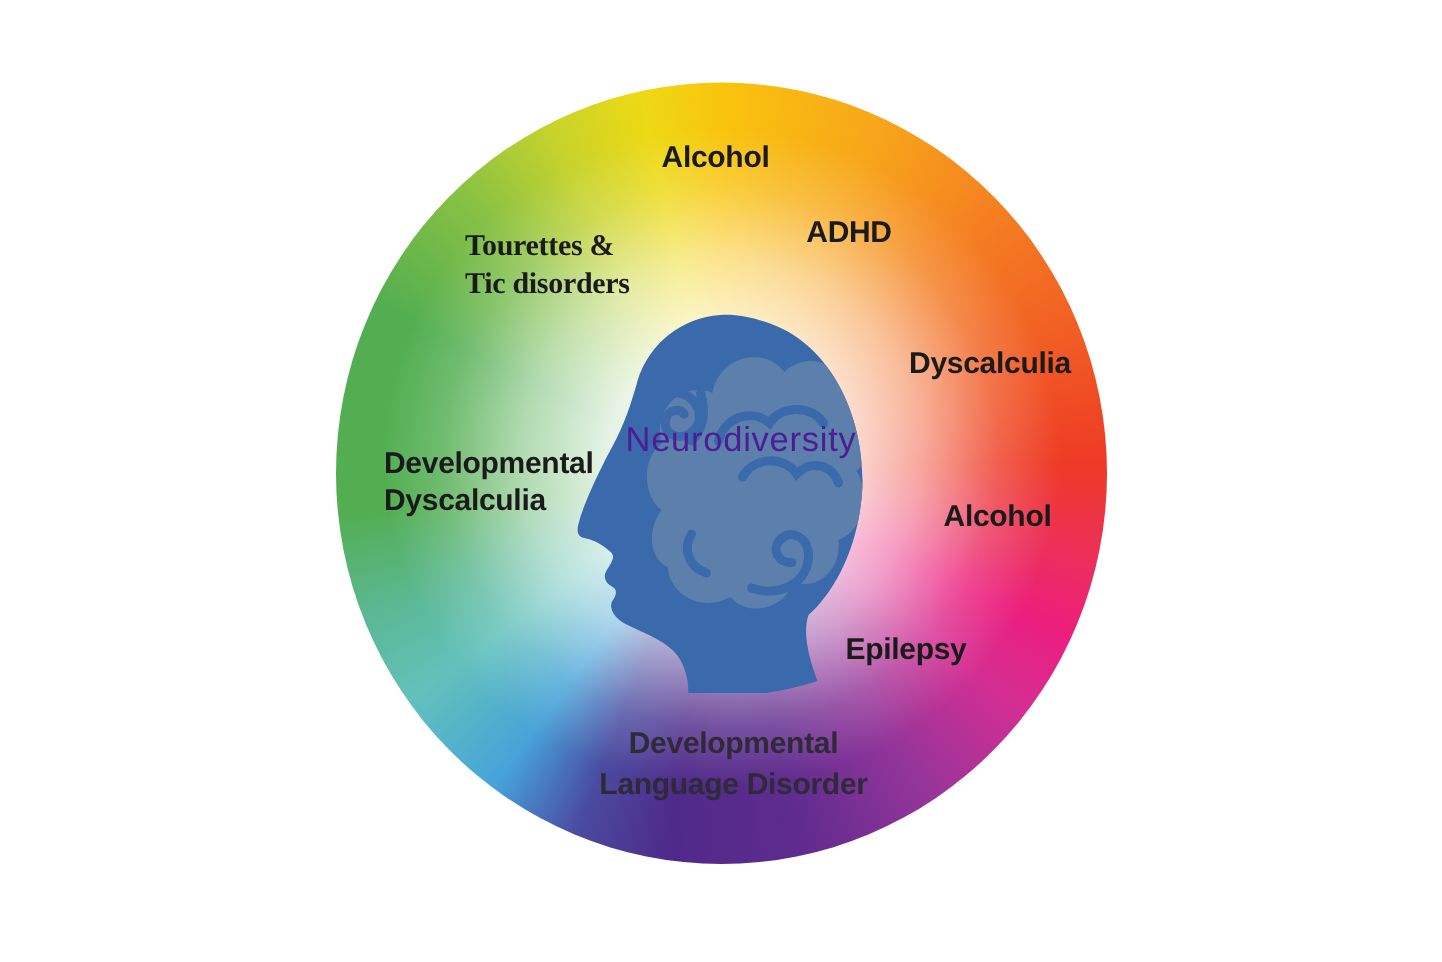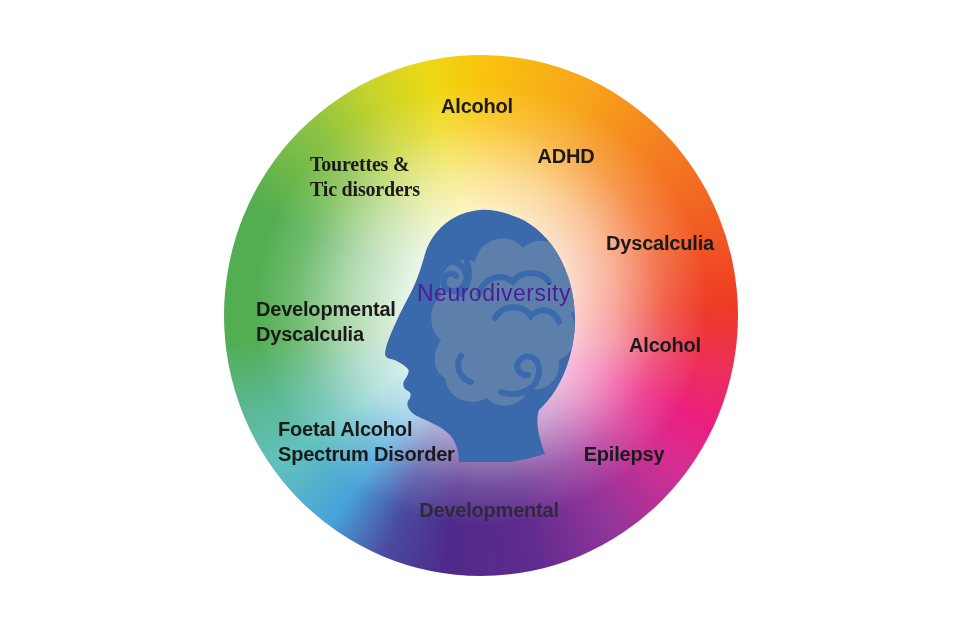--- a/index.html
+++ b/index.html
@@ -85,30 +85,27 @@
   <div class="center-label">Neurodiversity</div>
 
   <div class="lbl centered" style="left:477px;top:106px;">Alcohol</div>
 
   <div class="lbl centered" style="left:566px;top:156px;">ADHD</div>
 
   <div class="lbl centered" style="left:660px;top:243px;">Dyscalculia</div>
 
   <div class="lbl centered" style="left:665px;top:345px;">Alcohol</div>
 
-  <div class="lbl centered" style="left:624px;top:434px;margin-top:20px;">Epilepsy</div>
+  <div class="lbl centered" style="left:604px;top:434px;">Epilepsy</div>
 
   <div class="lbl twoline-centered lbl-dld" style="left:489px;top:510px;">
     <span>Developmental</span><br>
+    <span>Language Disorder</span>
   </div>
 
-  <div class="lbl leftblock" style="left:278px;top:442px;">
-    <span>Foetal Alcohol</span><br>
-    <span>Spectrum Disorder</span>
-  </div>
 
   <div class="lbl leftblock" style="left:256px;top:322px;">
     <span>Developmental</span><br>
     <span>Dyscalculia</span>
   </div>
 
   <div class="lbl leftblock" style="left:310px;top:177px;font-family:Liberation Serif, serif;">
     <span>Tourettes &amp;</span><br>
     <span>Tic disorders</span>
   </div>

